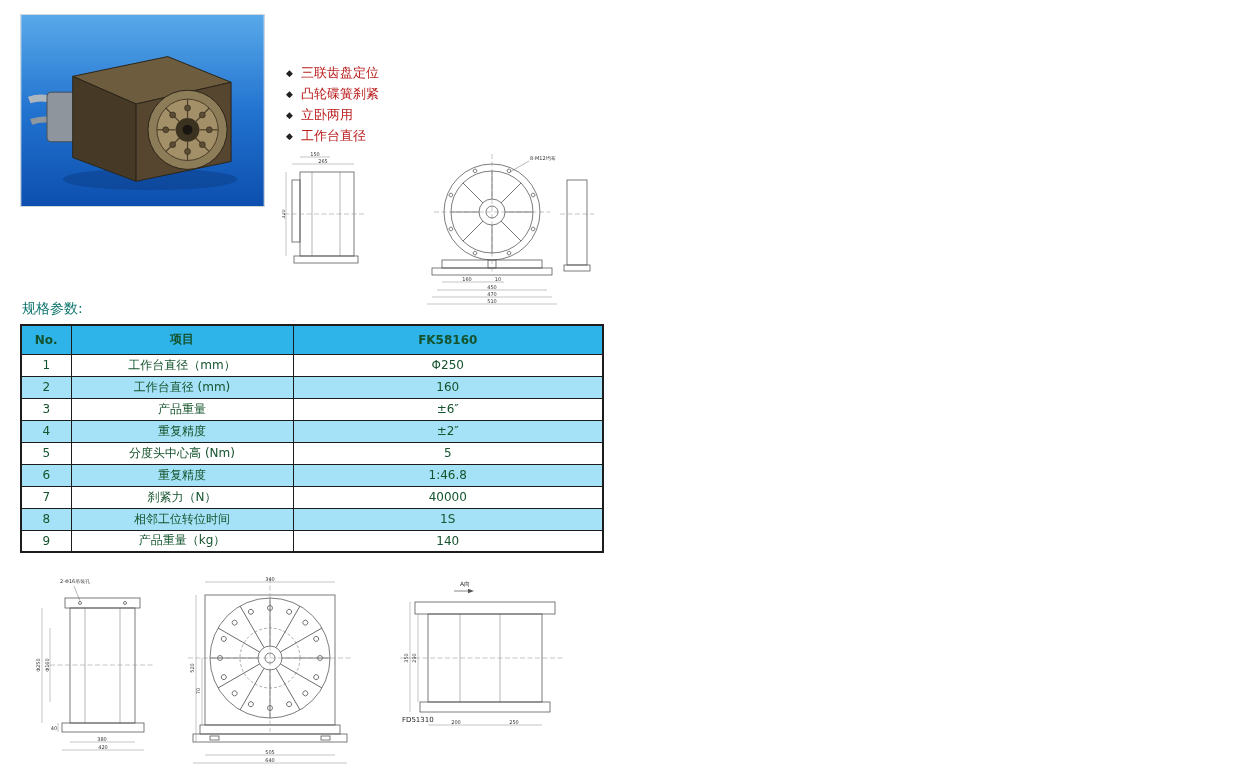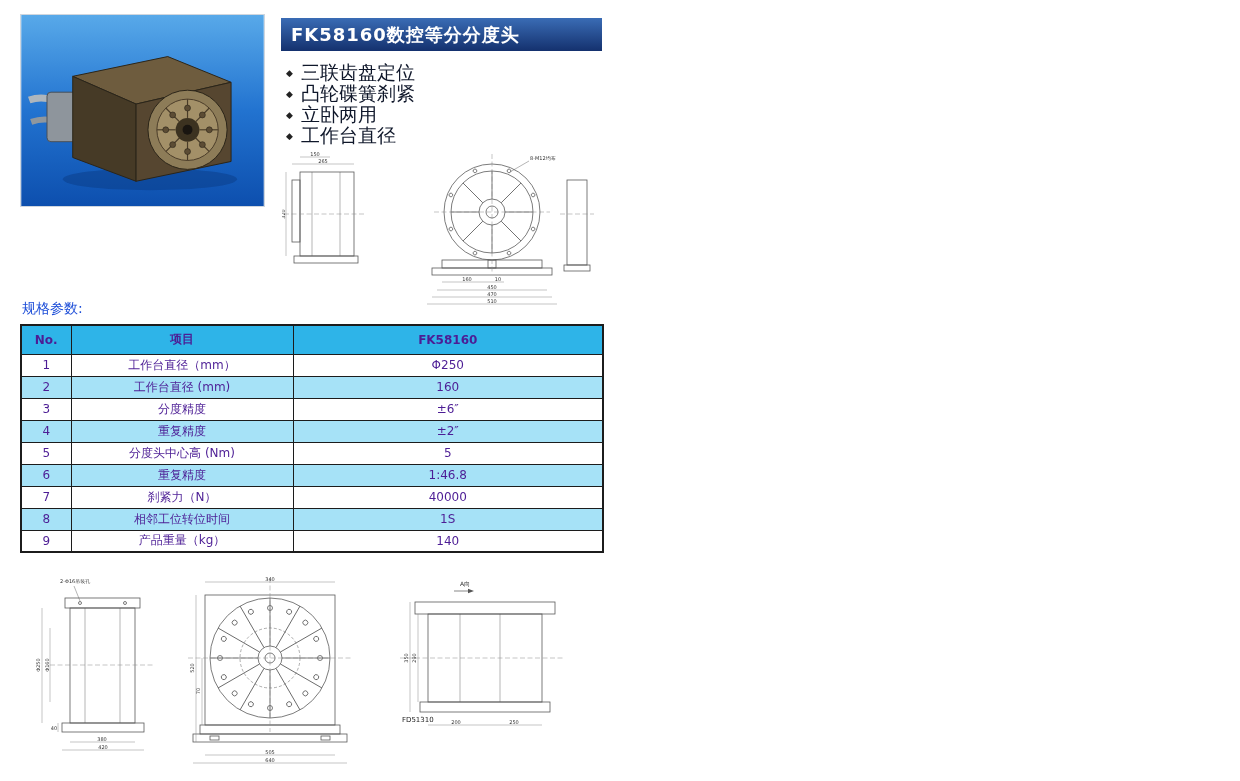--- a/index.html
+++ b/index.html
@@ -11,30 +11,30 @@
   .photo svg{display:block;width:100%;height:100%}
 
   .banner{position:absolute;left:281px;top:18px;width:321px;height:33px;
     background:linear-gradient(180deg,var(--banner-top,#3a6cb5) 0%,var(--banner-bottom,#14316e) 100%);
     display:flex;align-items:center;padding-left:10px}
   .banner span{color:#fff;font-size:18px;font-weight:bold;letter-spacing:1px}
 
   .features{position:absolute;left:286px;top:66px;list-style:none}
   .features li{display:flex;align-items:center;margin-bottom:7px;height:14px}
   .features .diamond{font-size:9px;color:#222;margin-right:8px;line-height:1}
-  .features .ftext{font-size:19px;color:#0f172a}
+  .features .ftext{font-size:13px;color:#b91c1c}
 
   .drawing-top{position:absolute;left:282px;top:150px;width:326px;height:162px}
   .drawing-bottom{position:absolute;left:30px;top:570px;width:620px;height:206px}
 
-  .specs-label{position:absolute;left:22px;top:300px;font-size:14px;color:#1d4ed8}
+  .specs-label{position:absolute;left:22px;top:300px;font-size:14px;color:#0f766e}
 
   .spec-table{position:absolute;left:20px;top:324px;width:582px;border-collapse:collapse;
     table-layout:fixed;border:2px solid #1c1c1c}
-  .spec-table th,.spec-table td{border:1px solid #1c1c1c;text-align:center;font-size:12px;color:#4c1d95;padding:0;
+  .spec-table th,.spec-table td{border:1px solid #1c1c1c;text-align:center;font-size:12px;color:#14532d;padding:0;
     overflow:hidden;white-space:nowrap}
   .spec-table th{height:29px;background:var(--table-header,#2eb4e8);font-weight:600}
   .spec-table td{height:22px;background:#fff}
   .spec-table tr.alt td{background:var(--table-alt-row,#a6e2f7)}
   .col-no{width:50px}.col-item{width:222px}.col-val{width:310px}
 
   svg text{font-family:"DejaVu Sans",sans-serif}
   svg .dim{font-size:5px;fill:#333;text-anchor:middle}
   svg .note{font-size:5px;fill:#333}
   svg .code{font-size:7px;fill:#222}
@@ -90,23 +90,20 @@
           <circle cx="190" cy="116" r="3"></circle>
           <circle cx="153" cy="101" r="3"></circle>
           <circle cx="183" cy="131" r="3"></circle>
           <circle cx="183" cy="101" r="3"></circle>
           <circle cx="153" cy="131" r="3"></circle>
         </g>
       </g>
     </svg>
   </div>
 
-  <div class="banner">
-    <span>FK58160数控等分分度头</span>
-  </div>
 
   <ul class="features">
       <li>
         <span class="diamond">◆</span>
         <span class="ftext">三联齿盘定位</span>
       </li>
       <li>
         <span class="diamond">◆</span>
         <span class="ftext">凸轮碟簧刹紧</span>
       </li>
@@ -213,21 +210,21 @@
           <td>工作台直径（mm）</td>
           <td>Φ250</td>
         </tr>
         <tr class="alt">
           <td>2</td>
           <td>工作台直径 (mm)</td>
           <td>160</td>
         </tr>
         <tr>
           <td>3</td>
-          <td>分度精度</td>
+          <td>产品重量</td>
           <td>±6″</td>
         </tr>
         <tr class="alt">
           <td>4</td>
           <td>重复精度</td>
           <td>±2″</td>
         </tr>
         <tr>
           <td>5</td>
           <td>分度头中心高 (Nm)</td>

